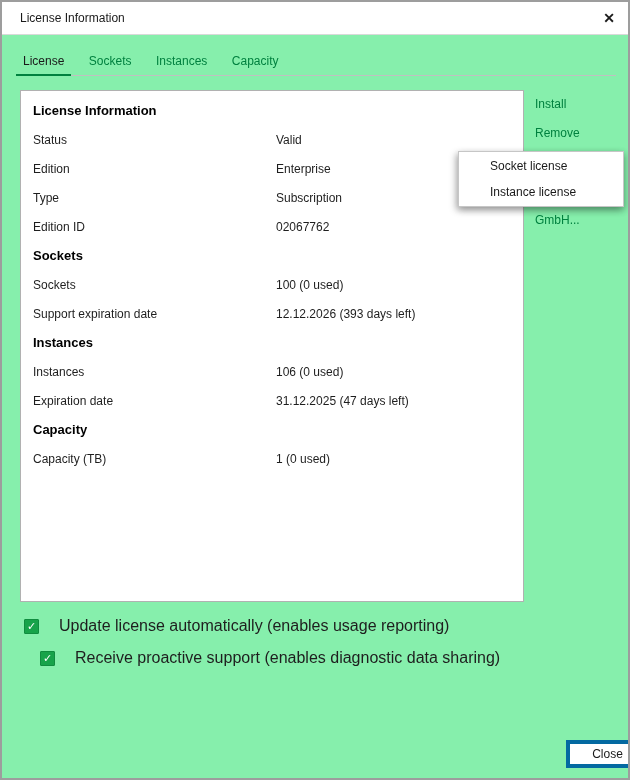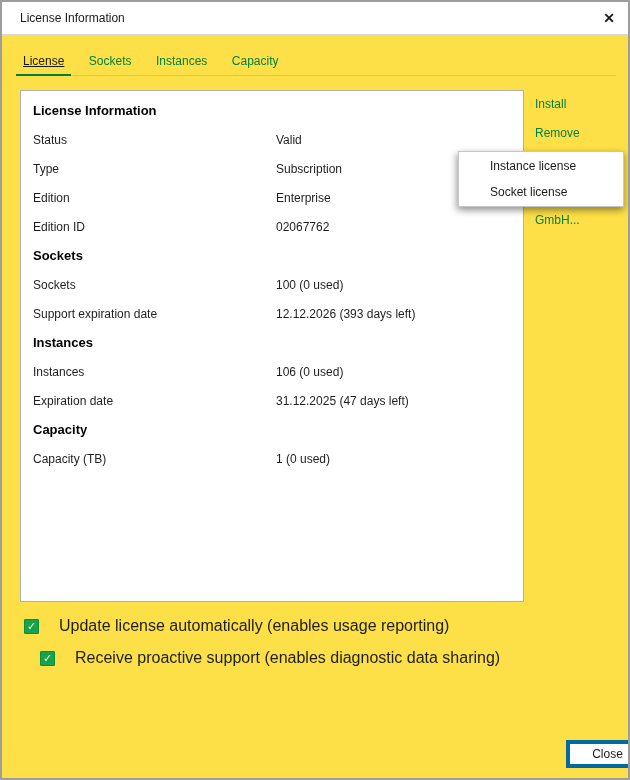--- a/index.html
+++ b/index.html
@@ -2,21 +2,21 @@
 <html><head>
 <meta charset="utf-8">
 <style>
   * { box-sizing: border-box; margin: 0; padding: 0; }
   html,body { background:#e8e8e8; }
   body { font-family: "Liberation Sans", sans-serif; }
 
   .dialog {
     position: relative;
     width: 630px; height: 780px;
-    background: #fde047;
+    background: #86efac;
     border: 2px solid #9d9d9d;
     overflow: hidden;
   }
 
   
   .titlebar {
     position: absolute; top: 0; left: 0; right: 0; height: 33px;
     background: #ffffff;
     border-bottom: 1px solid #d9d9d9;
   }
@@ -38,21 +38,21 @@
   .tab {
     display: inline-block;
     padding: 18px 7px 6px 7px;
     margin-right: 6px;
     font-size: 12px;
     color: #00813F;
     border-bottom: 2px solid transparent;
     margin-bottom: -1px;
     cursor: pointer;
   }
-  .tab.active { color: #1a1a1a; border-bottom-color: #00813F; text-decoration: underline; }
+  .tab.active { color: #1a1a1a; border-bottom-color: #00813F; }
 
   
   .panel {
     position: absolute; left: 18px; top: 88px;
     width: 504px; height: 512px;
     border: 1px solid #b1b1b1;
     background: #ffffff;
     padding: 5px 0 0 12px;
   }
   .prow { display: flex; align-items: center; height: 29px; font-size: 12px; color: #1e1e1e; }
@@ -130,26 +130,26 @@
   <div class="panel">
     <div class="prow phead">
         <span>License Information</span>
       </div>
 
     <div class="prow">
       <span class="plabel">Status</span>
       <span class="pvalue">Valid</span>
     </div>
     <div class="prow">
+      <span class="plabel">Edition</span>
+      <span class="pvalue">Enterprise</span>
+    </div>
+    <div class="prow">
       <span class="plabel">Type</span>
       <span class="pvalue">Subscription</span>
-    </div>
-    <div class="prow">
-      <span class="plabel">Edition</span>
-      <span class="pvalue">Enterprise</span>
     </div>
     <div class="prow">
       <span class="plabel">Edition ID</span>
       <span class="pvalue">02067762</span>
     </div>
 
     <div class="prow phead">
         <span>Sockets</span>
       </div>
 
@@ -183,22 +183,22 @@
       <span class="plabel">Capacity (TB)</span>
       <span class="pvalue">1 (0 used)</span>
     </div>
   </div>
 
   <span class="action-link link-install">Install</span>
   <span class="action-link link-remove">Remove</span>
   <span class="action-link link-renew">GmbH...</span>
 
   <div class="context-menu">
+    <div class="menu-item">Socket license</div>
     <div class="menu-item">Instance license</div>
-    <div class="menu-item">Socket license</div>
   </div>
 
   <div class="cb-row cb-row-1">
     <span class="checkbox"><span>✓</span></span>
     <span class="cb-label">Update license automatically (enables usage reporting)</span>
   </div>
 
   <div class="cb-row cb-row-2">
     <span class="checkbox"><span>✓</span></span>
     <span class="cb-label">Receive proactive support (enables diagnostic data sharing)</span>

